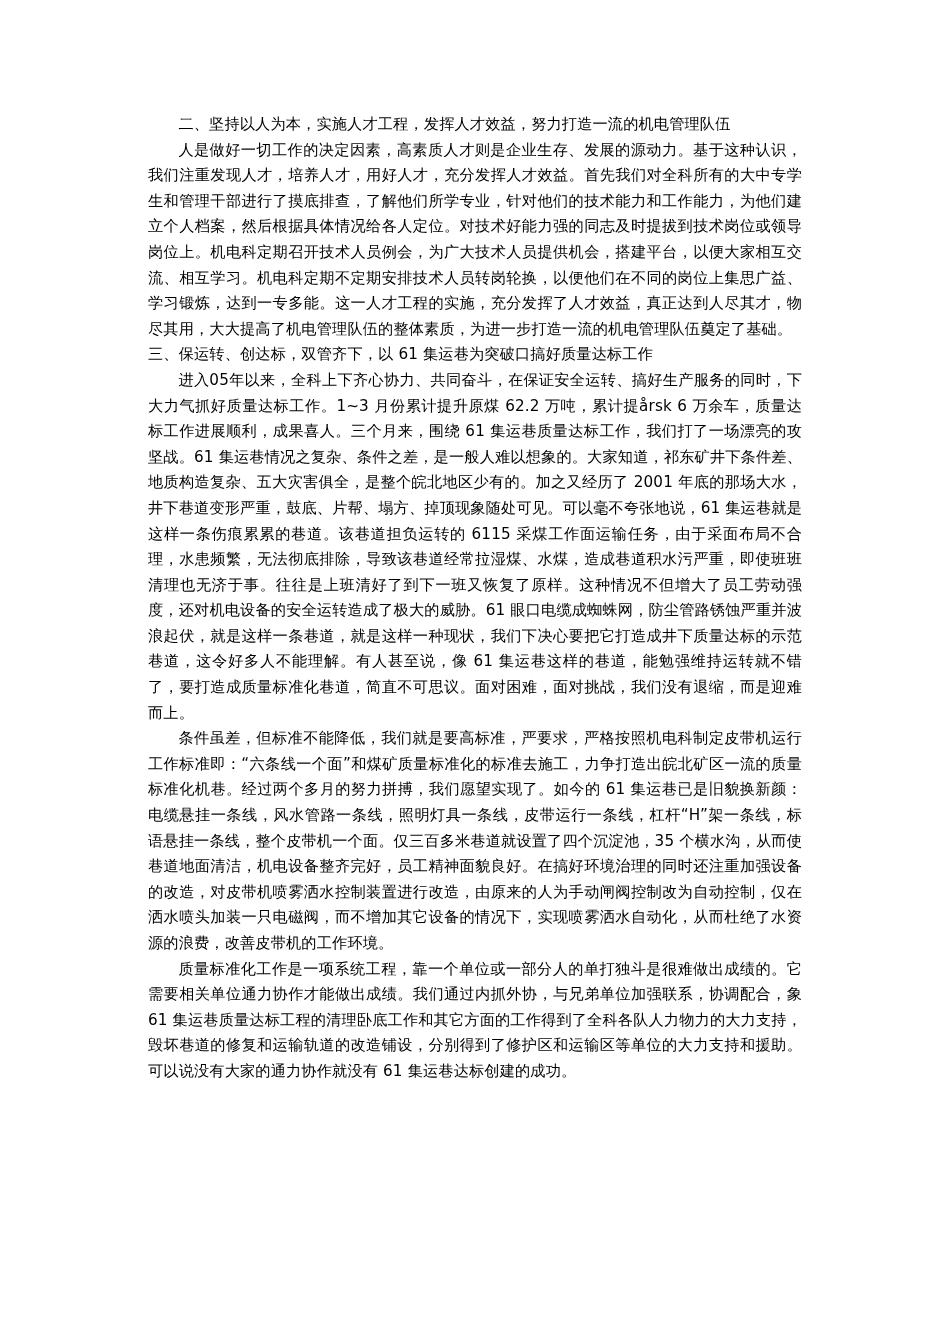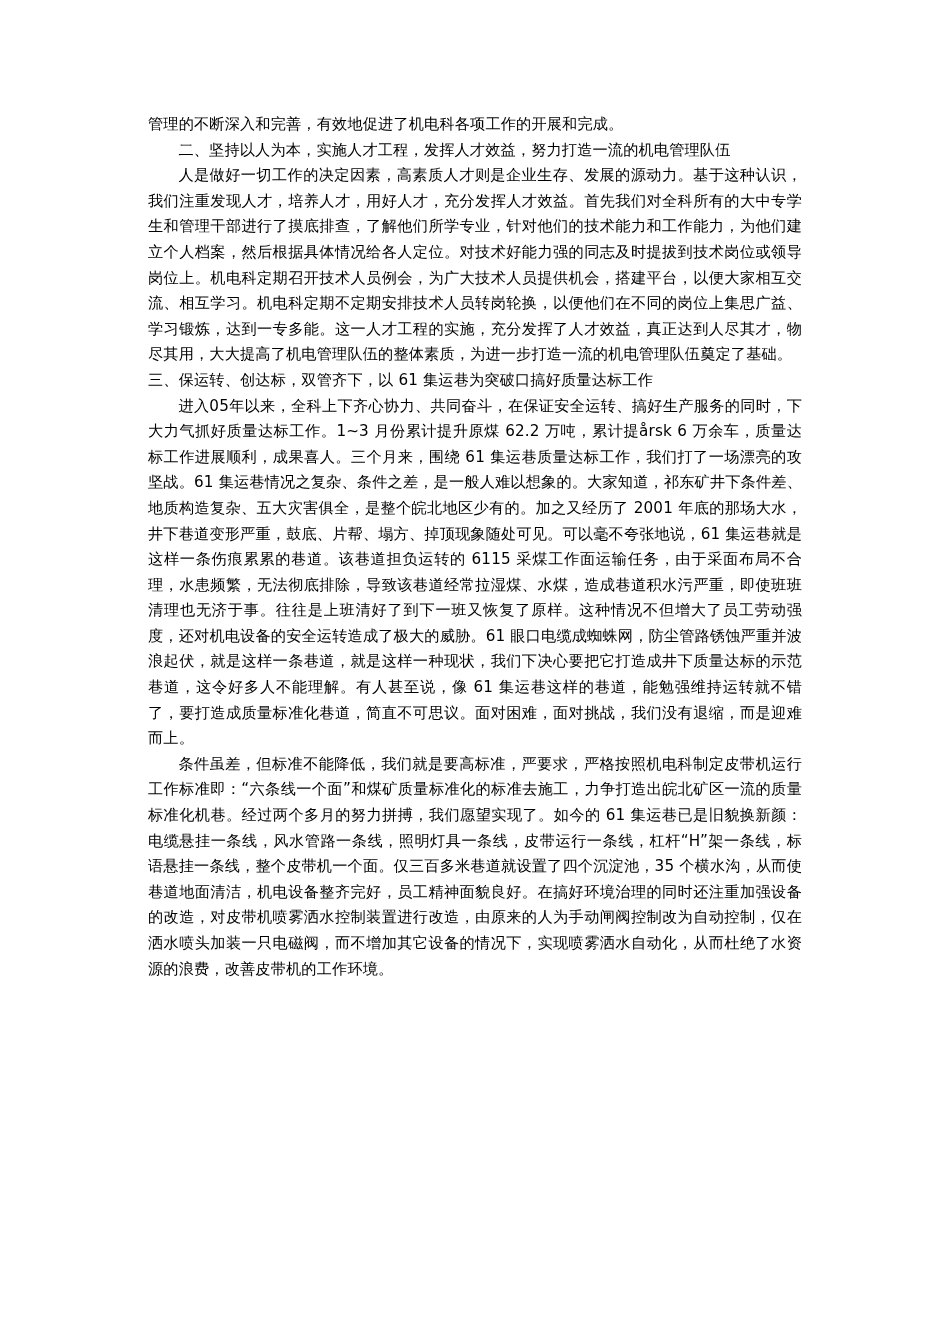--- a/index.html
+++ b/index.html
@@ -34,20 +34,20 @@
   }
   .para.noindent {
     text-indent: 0;
   }
 </style>
 </head>
 <body>
 
 <div class="page">
   <div class="doc-body">
-    <p class="para noindent">管理的不断深入和完善，有效地促进了机电科各项工作的开展和完成。</p>
     <p class="para">二、坚持以人为本，实施人才工程，发挥人才效益，努力打造一流的机电管理队伍</p>
     <p class="para">人是做好一切工作的决定因素，高素质人才则是企业生存、发展的源动力。基于这种认识，我们注重发现人才，培养人才，用好人才，充分发挥人才效益。首先我们对全科所有的大中专学生和管理干部进行了摸底排查，了解他们所学专业，针对他们的技术能力和工作能力，为他们建立个人档案，然后根据具体情况给各人定位。对技术好能力强的同志及时提拔到技术岗位或领导岗位上。机电科定期召开技术人员例会，为广大技术人员提供机会，搭建平台，以便大家相互交流、相互学习。机电科定期不定期安排技术人员转岗轮换，以便他们在不同的岗位上集思广益、学习锻炼，达到一专多能。这一人才工程的实施，充分发挥了人才效益，真正达到人尽其才，物尽其用，大大提高了机电管理队伍的整体素质，为进一步打造一流的机电管理队伍奠定了基础。</p>
     <p class="para noindent">三、保运转、创达标，双管齐下，以 61 集运巷为突破口搞好质量达标工作</p>
     <p class="para">进入05年以来，全科上下齐心协力、共同奋斗，在保证安全运转、搞好生产服务的同时，下大力气抓好质量达标工作。1~3 月份累计提升原煤 62.2 万吨，累计提årsk 6 万余车，质量达标工作进展顺利，成果喜人。三个月来，围绕 61 集运巷质量达标工作，我们打了一场漂亮的攻坚战。61 集运巷情况之复杂、条件之差，是一般人难以想象的。大家知道，祁东矿井下条件差、地质构造复杂、五大灾害俱全，是整个皖北地区少有的。加之又经历了 2001 年底的那场大水，井下巷道变形严重，鼓底、片帮、塌方、掉顶现象随处可见。可以毫不夸张地说，61 集运巷就是这样一条伤痕累累的巷道。该巷道担负运转的 6115 采煤工作面运输任务，由于采面布局不合理，水患频繁，无法彻底排除，导致该巷道经常拉湿煤、水煤，造成巷道积水污严重，即使班班清理也无济于事。往往是上班清好了到下一班又恢复了原样。这种情况不但增大了员工劳动强度，还对机电设备的安全运转造成了极大的威胁。61 眼口电缆成蜘蛛网，防尘管路锈蚀严重并波浪起伏，就是这样一条巷道，就是这样一种现状，我们下决心要把它打造成井下质量达标的示范巷道，这令好多人不能理解。有人甚至说，像 61 集运巷这样的巷道，能勉强维持运转就不错了，要打造成质量标准化巷道，简直不可思议。面对困难，面对挑战，我们没有退缩，而是迎难而上。</p>
     <p class="para">条件虽差，但标准不能降低，我们就是要高标准，严要求，严格按照机电科制定皮带机运行工作标准即：“六条线一个面”和煤矿质量标准化的标准去施工，力争打造出皖北矿区一流的质量标准化机巷。经过两个多月的努力拼搏，我们愿望实现了。如今的 61 集运巷已是旧貌换新颜：电缆悬挂一条线，风水管路一条线，照明灯具一条线，皮带运行一条线，杠杆“H”架一条线，标语悬挂一条线，整个皮带机一个面。仅三百多米巷道就设置了四个沉淀池，35 个横水沟，从而使巷道地面清洁，机电设备整齐完好，员工精神面貌良好。在搞好环境治理的同时还注重加强设备的改造，对皮带机喷雾洒水控制装置进行改造，由原来的人为手动闸阀控制改为自动控制，仅在洒水喷头加装一只电磁阀，而不增加其它设备的情况下，实现喷雾洒水自动化，从而杜绝了水资源的浪费，改善皮带机的工作环境。</p>
+    <p class="para">质量标准化工作是一项系统工程，靠一个单位或一部分人的单打独斗是很难做出成绩的。它需要相关单位通力协作才能做出成绩。我们通过内抓外协，与兄弟单位加强联系，协调配合，象 61 集运巷质量达标工程的清理卧底工作和其它方面的工作得到了全科各队人力物力的大力支持，毁坏巷道的修复和运输轨道的改造铺设，分别得到了修护区和运输区等单位的大力支持和援助。可以说没有大家的通力协作就没有 61 集运巷达标创建的成功。</p>
   </div>
 </div>
 
 </body></html>

